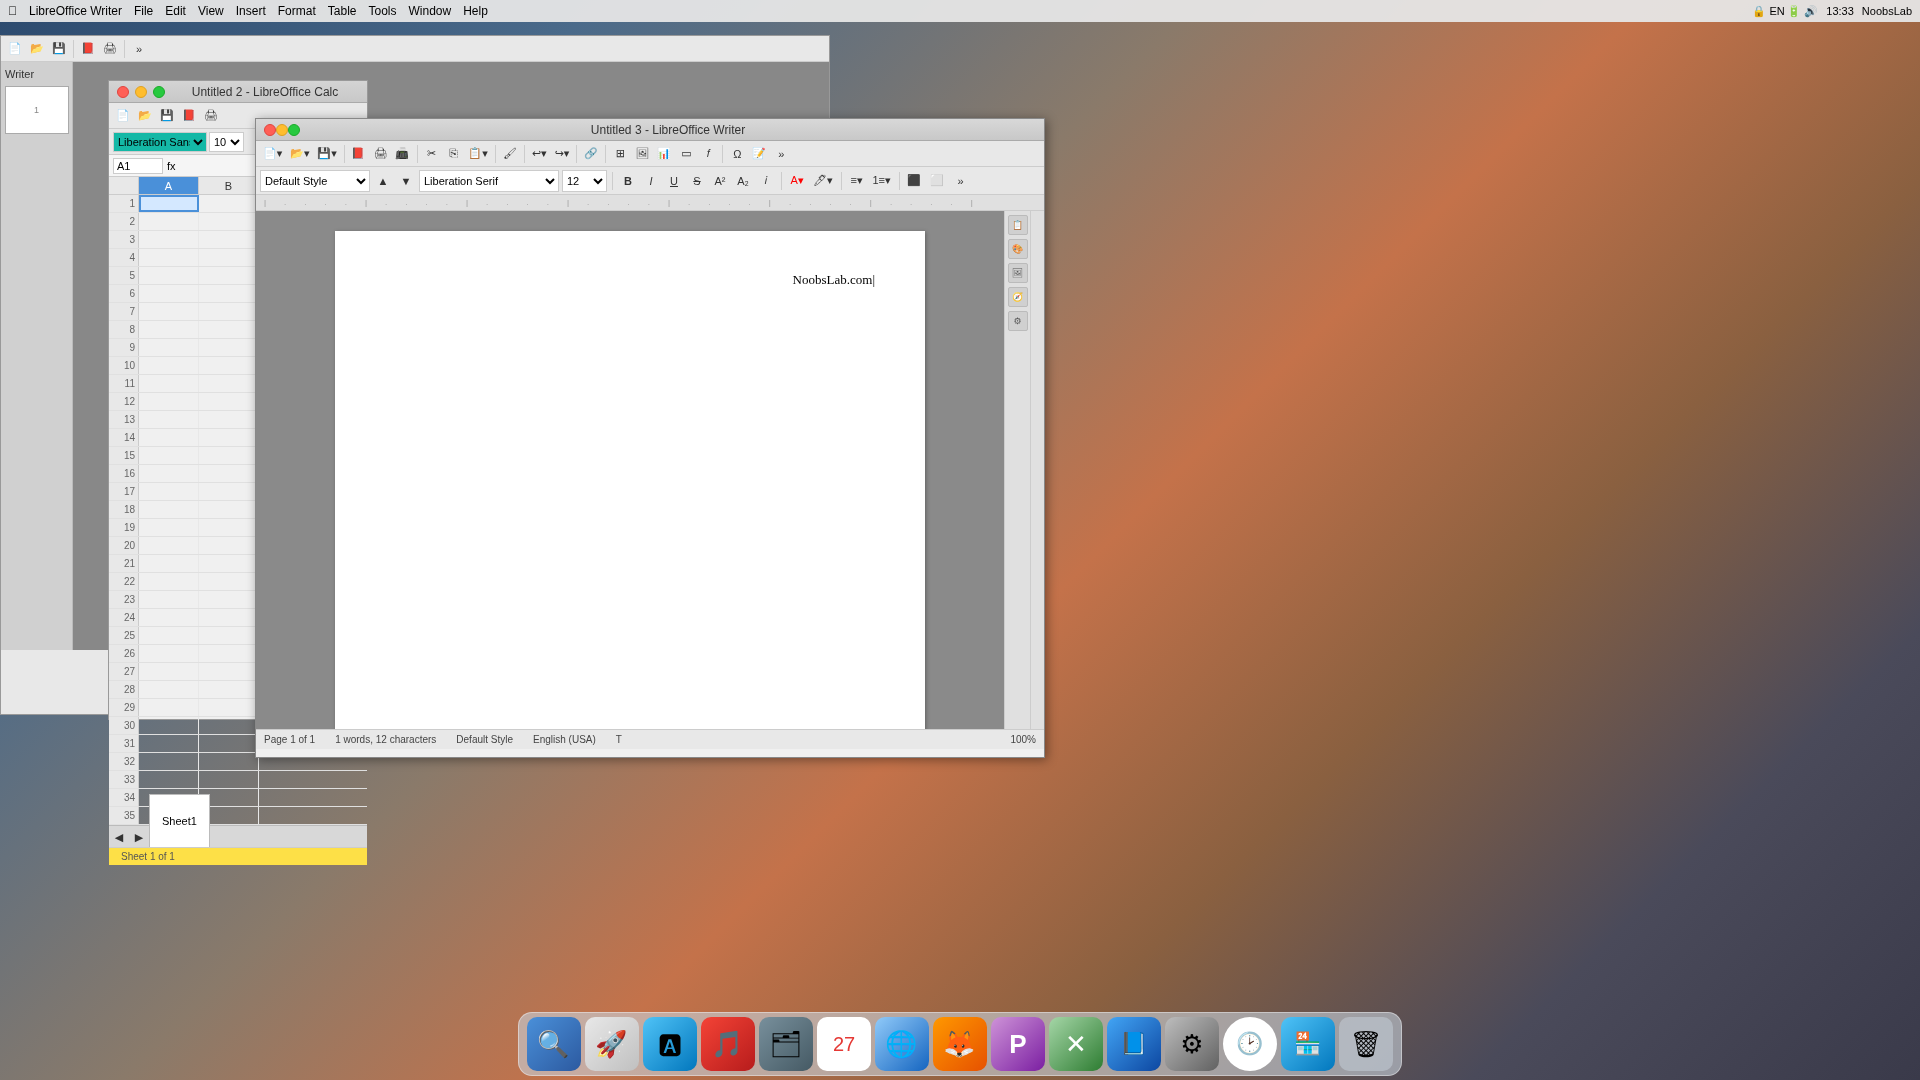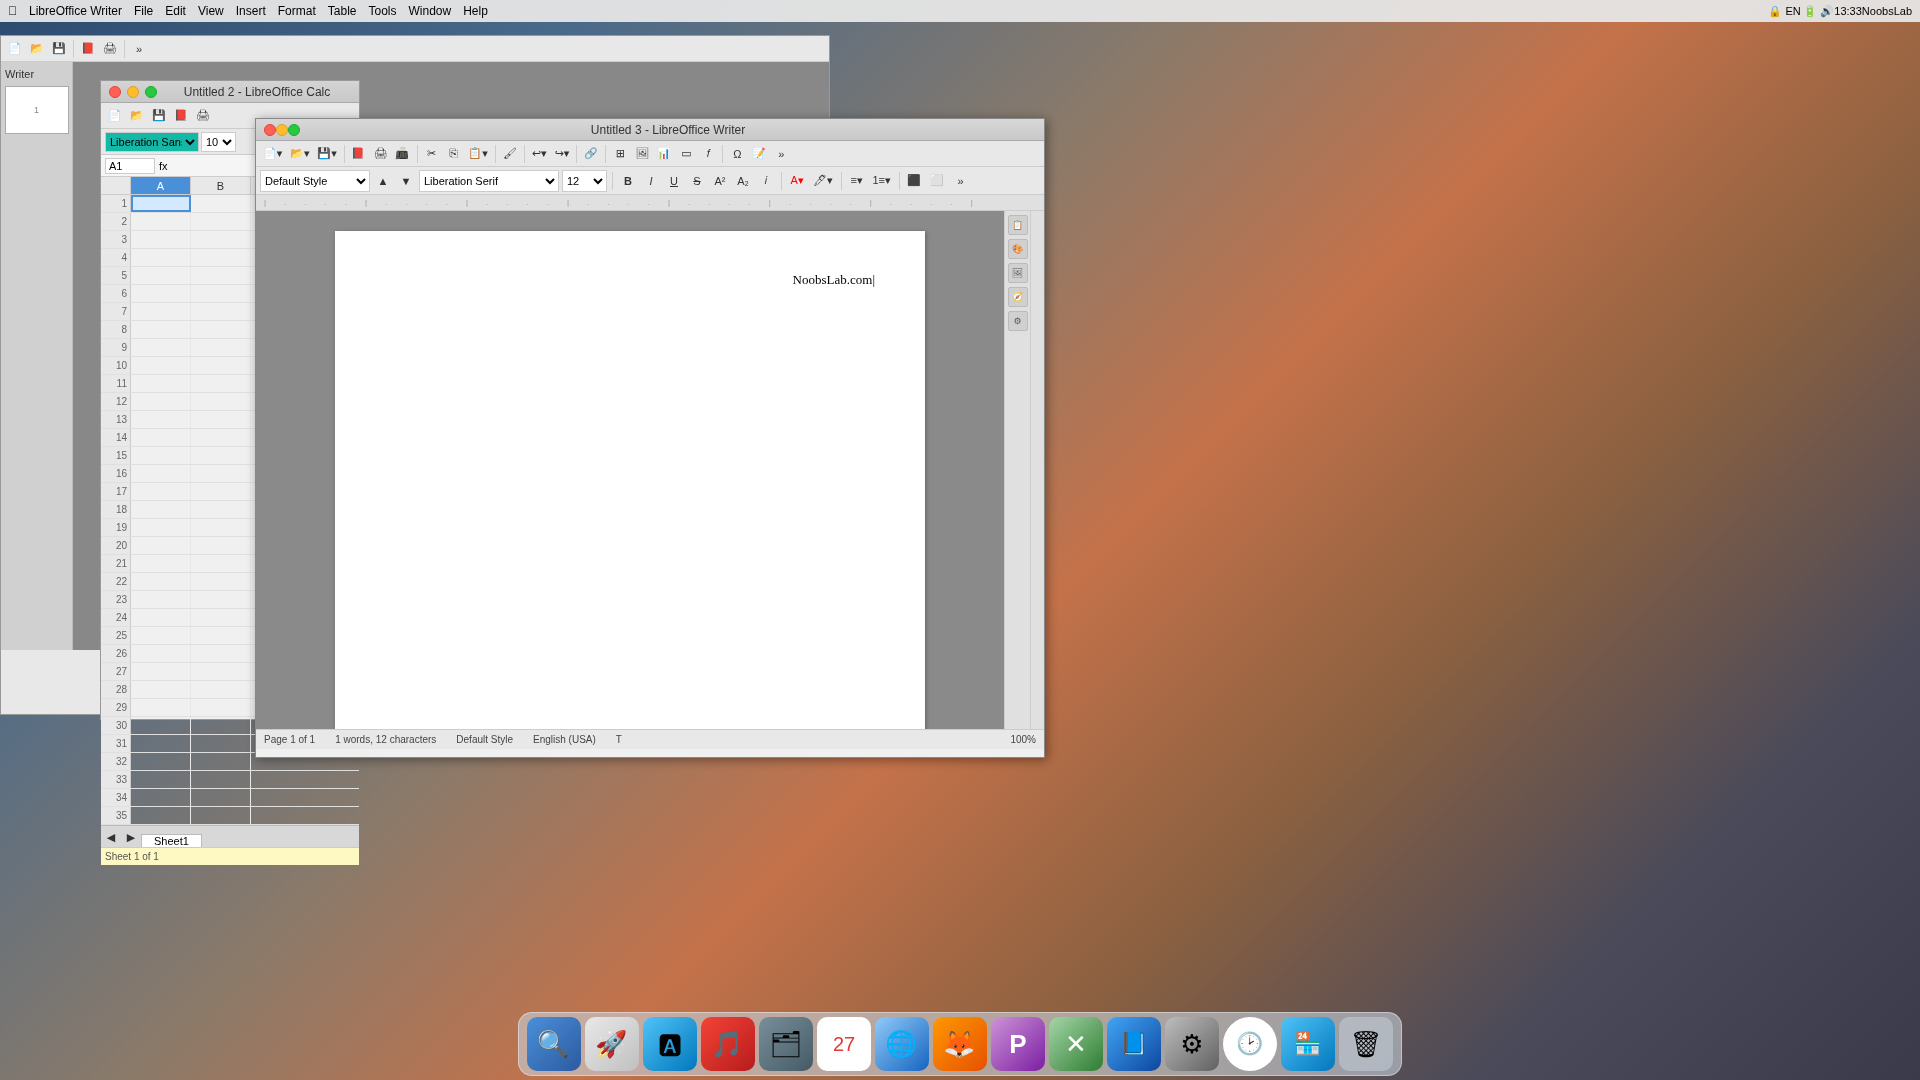--- a/index.html
+++ b/index.html
@@ -20,21 +20,21 @@
       height: 22px;
       background: rgba(230,230,230,0.95);
       display: flex;
       align-items: center;
       justify-content: space-between;
       z-index: 100;
       font-size: 12px;
       padding: 0 8px;
     }
     .menubar-left { display: flex; align-items: center; gap: 12px; }
-    .menubar-right { display: flex; align-items: center; gap: 0; font-size: 11px; }
+    .menubar-right { display: flex; align-items: center; gap: 8px; font-size: 11px; }
 
     
     .impress-window {
       position: absolute;
       top: 35px; left: 0;
       width: 830px;
       height: 680px;
       background: #e8e8e8;
       border: 1px solid #999;
       z-index: 10;
@@ -51,21 +51,21 @@
     }
     .win-btn { width: 12px; height: 12px; border-radius: 50%; display: inline-block; }
     .btn-close { background: #ff5f56; border: 1px solid #e0443e; }
     .btn-min { background: #ffbd2e; border: 1px solid #dea123; }
     .btn-max { background: #27c93f; border: 1px solid #1aab29; }
     .win-title { flex: 1; text-align: center; font-size: 12px; color: #333; }
 
     
     .calc-window {
       position: absolute;
-      top: 80px; left: 100px;
+      top: 80px; left: 108px;
       width: 260px;
       height: 640px;
       background: #f0f0f0;
       border: 1px solid #999;
       z-index: 20;
     }
     .calc-titlebar {
       height: 22px;
       background: linear-gradient(to bottom, #d4d4d4, #c8c8c8);
       display: flex;
@@ -141,34 +141,34 @@
     .sheet-cell.active { background: #d4e8ff; border: 2px solid #4a90d9; }
     .sheet-tabs {
       height: 22px;
       background: #d8d8d8;
       display: flex;
       align-items: flex-end;
       border-top: 1px solid #bbb;
       font-size: 11px;
     }
     .sheet-tab {
-      padding: 0 12px;
+      padding: 20px 12px;
       background: #f0f0f0;
       border: 1px solid #bbb;
       border-bottom: none;
       cursor: pointer;
     }
     .sheet-tab.active { background: white; }
     .sheet-status {
       height: 18px;
-      background: #fef9c3;
+      background: #fde047;
       border-top: 1px solid #ccc;
       font-size: 10px;
       line-height: 18px;
-      padding: 0 4px;
+      padding: 0 12px;
       color: #555;
     }
     .slides-panel {
       width: 72px;
       background: #d0d0d0;
       border-right: 1px solid #bbb;
       padding-top: 4px;
     }
     .slides-label {
       font-size: 11px;

